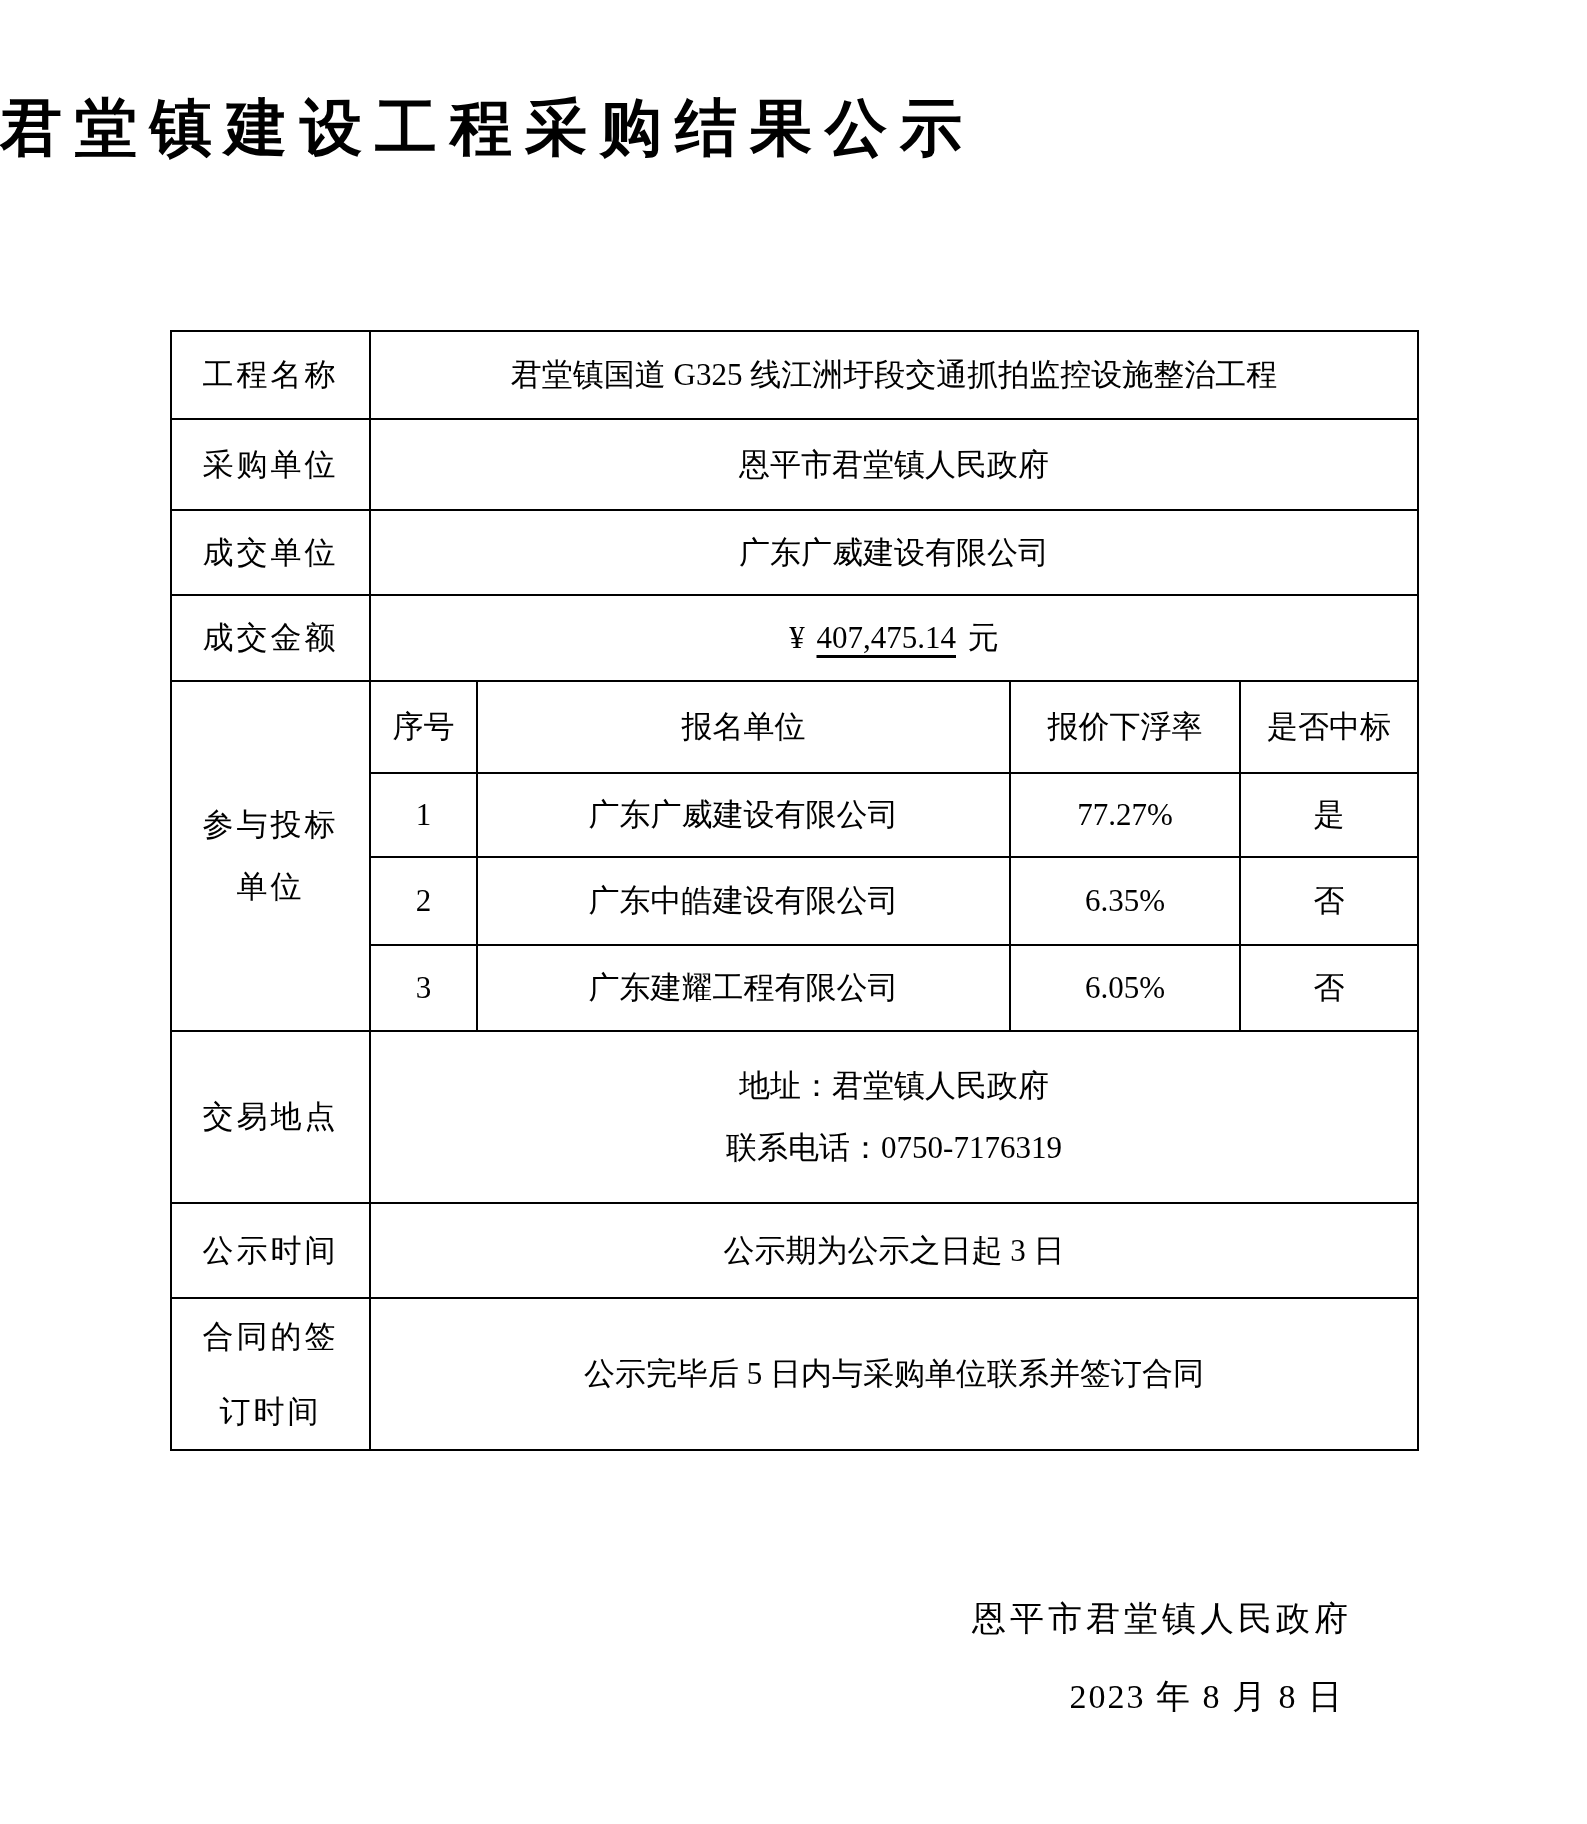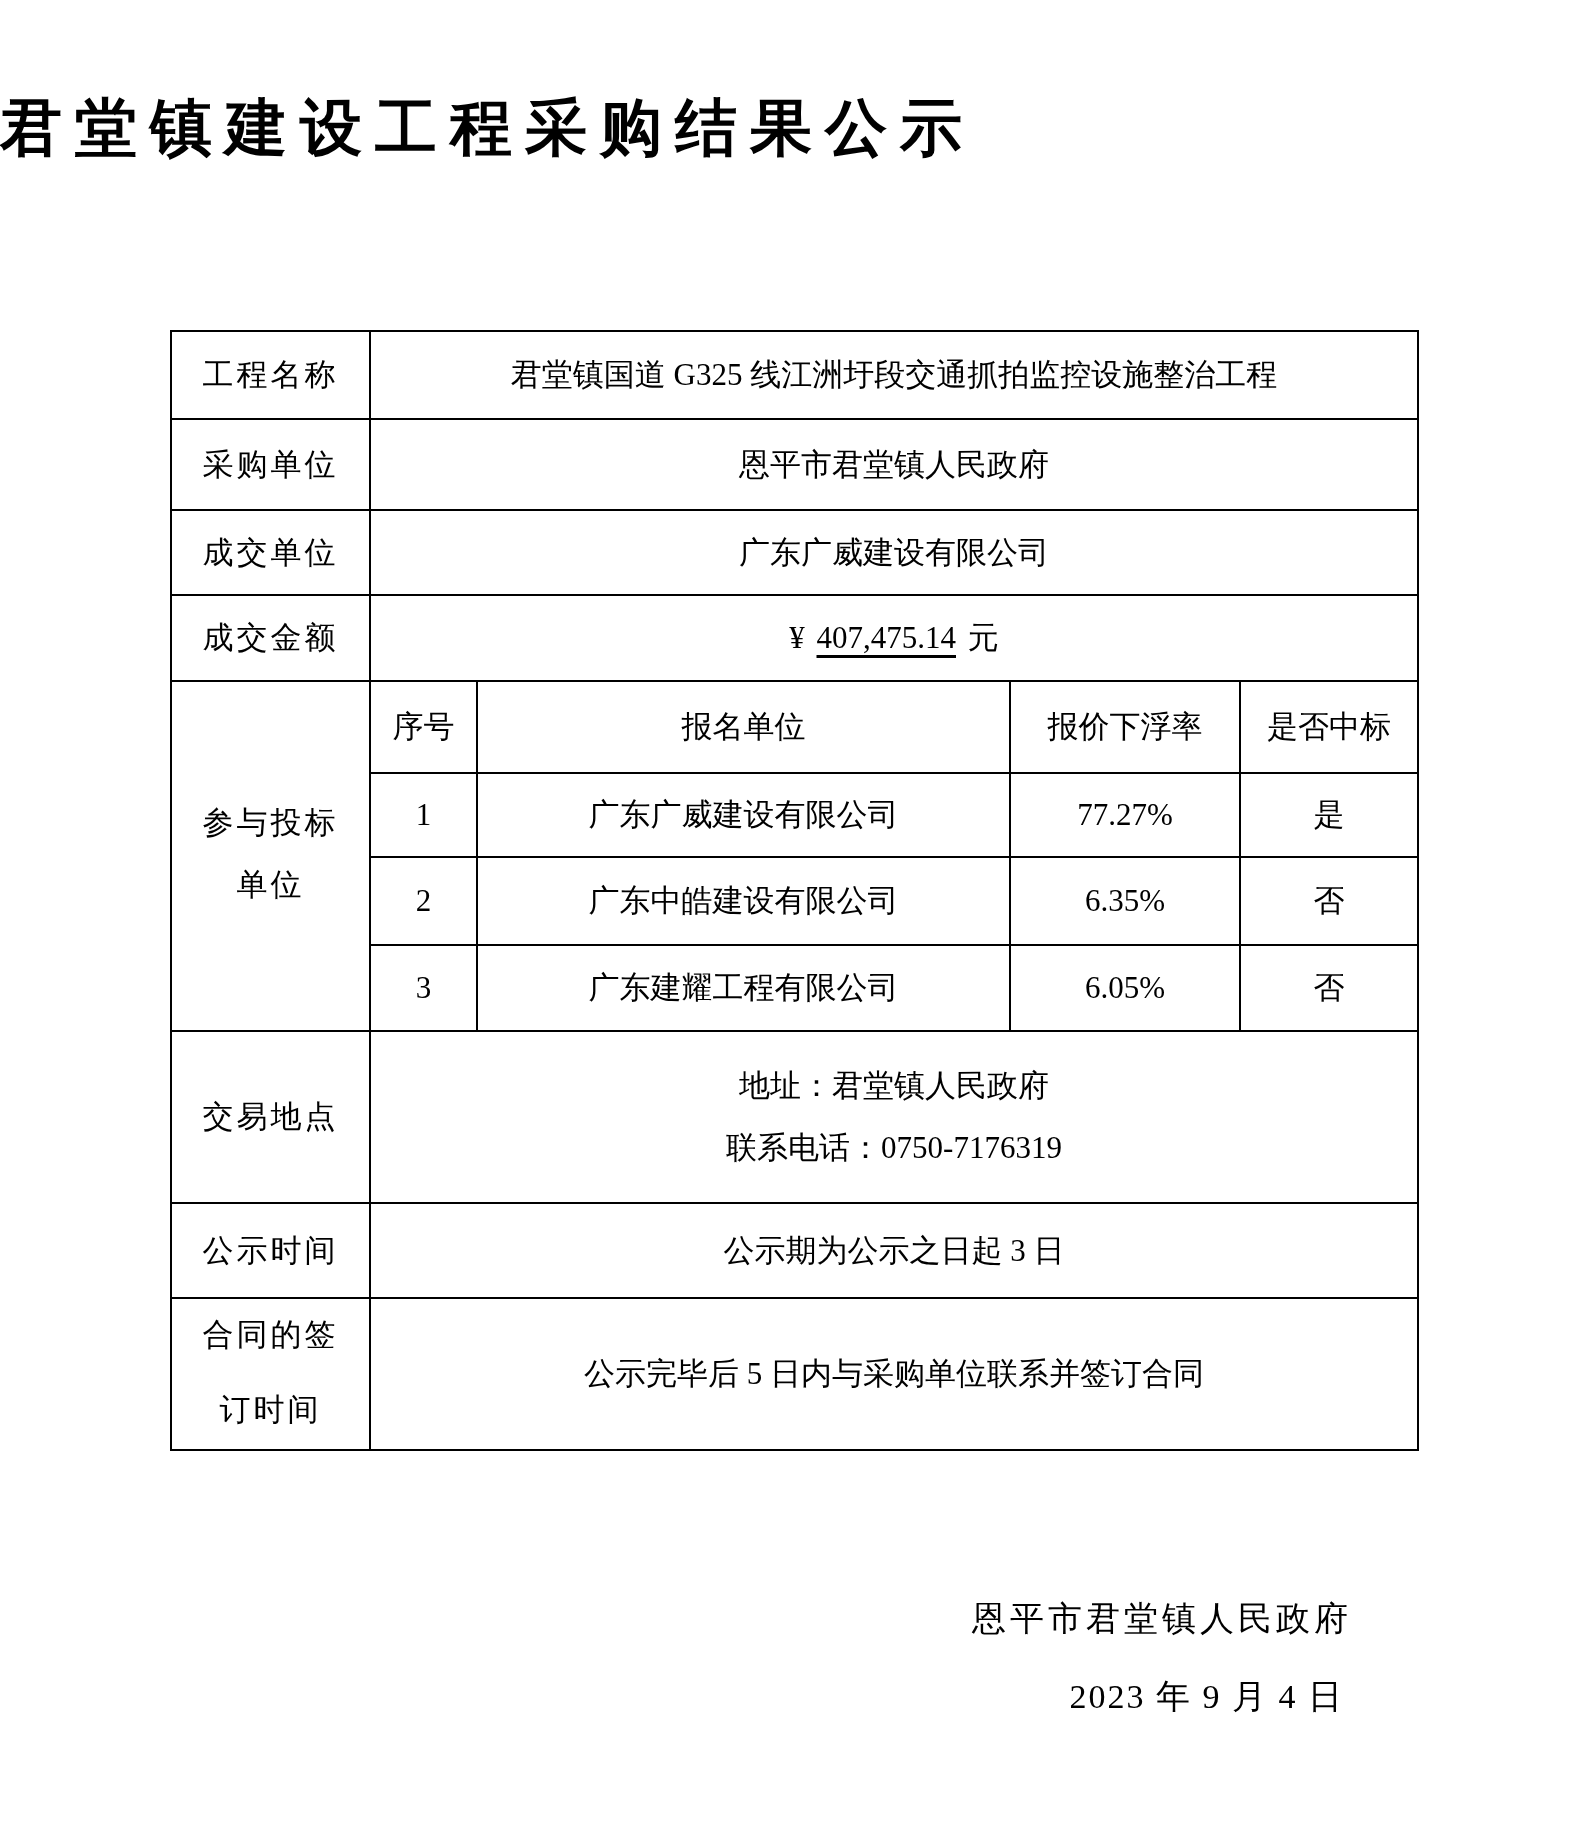--- a/index.html
+++ b/index.html
@@ -27,21 +27,21 @@
     table-layout: fixed;
     font-size: 31px;
   }
   table.doc-table td {
     border: 2px solid #000;
     padding: 0;
     text-align: center;
     vertical-align: middle;
     overflow: hidden;
   }
-  td.label-cell { letter-spacing: 3px; font-family: Liberation Mono, monospace; }
+  td.label-cell { letter-spacing: 3px; }
   td.value-cell { text-align: left; padding-left: 16px; }
   tr.r1  { height: 88px; }
   tr.r2  { height: 91px; }
   tr.r3  { height: 85px; }
   tr.r4  { height: 86px; }
   tr.r5  { height: 92px; }
   tr.r6  { height: 84px; }
   tr.r7  { height: 88px; }
   tr.r8  { height: 86px; }
   tr.r9  { height: 172px; }
@@ -152,13 +152,13 @@
       <td class="label-cell contract-label">
         <div>合同的签</div>
         <div>订时间</div>
       </td>
       <td class="value-cell contract-value" colspan="4">公示完毕后 5 日内与采购单位联系并签订合同</td>
     </tr>
   </tbody>
 </table>
 
 <div class="footer-sig">恩平市君堂镇人民政府</div>
-<div class="footer-date">2023 年 9 月 4 日</div>
+<div class="footer-date">2023 年 8 月 8 日</div>
 
 </body></html>

